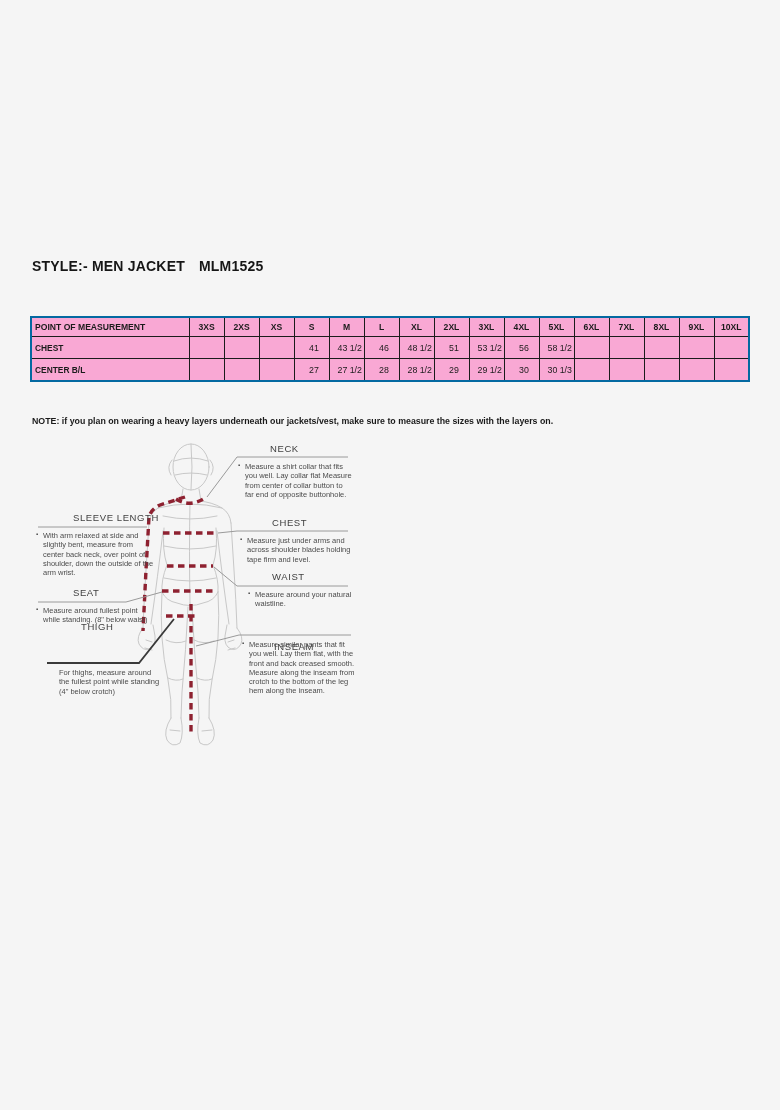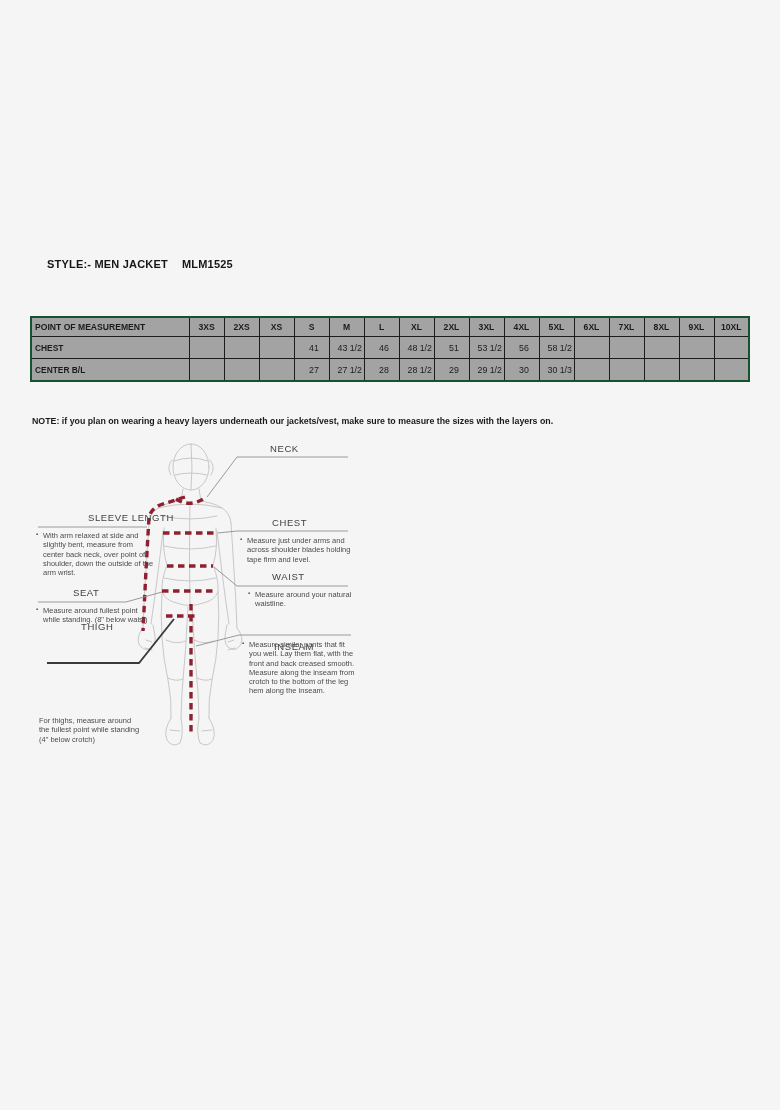--- a/index.html
+++ b/index.html
@@ -1,26 +1,26 @@
 <!DOCTYPE html>
 <html><head>
 <meta charset="utf-8">
 <style>
   html,body{margin:0;padding:0;background:#e9e9e9;}
   .page{position:relative;width:780px;height:1110px;background:#f5f5f5;overflow:hidden;
         font-family:"Liberation Sans",sans-serif;color:#1b1b1b;}
 
   
-  .style-line{position:absolute;left:47px;top:258px;font-size:11px;font-weight:bold;
+  .style-line{position:absolute;left:32px;top:258px;font-size:14px;font-weight:bold;
               letter-spacing:0.2px;color:#161616;}
   .style-line .code{margin-left:14px;}
 
   
   .size-table{position:absolute;left:30px;top:316px;width:718px;border-collapse:collapse;
-              table-layout:fixed;border:2px solid #14532d;background:#a3a3a3;}
+              table-layout:fixed;border:2px solid #0369a1;background:#f9a8d4;}
   .size-table th,.size-table td{border:1px solid #1c1c1c;padding:0 3px;overflow:hidden;
               white-space:nowrap;}
   .size-table thead th{height:18px;font-size:8.6px;font-weight:bold;text-align:center;}
   .size-table thead th.pom{text-align:left;}
   .size-table tbody th{height:21px;font-size:8.4px;font-weight:bold;text-align:left;}
   .size-table tbody td{height:21px;font-size:8.8px;font-weight:normal;text-align:center;padding-left:8px;}
 
   
   .note-line{position:absolute;left:32px;top:416px;width:720px;font-size:8.8px;
              font-weight:bold;color:#1a1a1a;}
@@ -33,23 +33,23 @@
   .guide-text.bulleted{padding-left:7px;}
   .guide-text.bulleted::before{content:"\25AA";position:absolute;left:0;top:0;
                font-size:6px;color:#4c4c4c;}
 
   
   .pos-neck-t{left:238px;top:443px;}    .pos-neck-x{left:238px;top:462px;width:108px;}
   .pos-chest-t{left:240px;top:517px;}   .pos-chest-x{left:240px;top:536px;width:108px;}
   .pos-waist-t{left:240px;top:571px;}   .pos-waist-x{left:248px;top:590px;width:108px;}
   .pos-inseam-t{left:242px;top:620px;margin-top:21px;}  .pos-inseam-x{left:242px;top:640px;width:106px;}
   
-  .pos-sleeve-t{left:56px;top:512px;text-align:right;}   .pos-sleeve-x{left:36px;top:531px;width:112px;}
+  .pos-sleeve-t{left:41px;top:512px;text-align:right;}   .pos-sleeve-x{left:36px;top:531px;width:112px;}
   .pos-seat-t{left:41px;top:587px;text-align:center;}     .pos-seat-x{left:36px;top:606px;width:106px;}
-  .pos-thigh-t{left:49px;top:621px;}    .pos-thigh-x{left:39px;top:668px;width:104px;margin-top:48px;}
+  .pos-thigh-t{left:49px;top:621px;}    .pos-thigh-x{left:59px;top:668px;width:104px;}
 </style>
 </head>
 <body>
 
 <div class="page">
 
   <div class="style-line">
     <span>STYLE:- MEN JACKET</span><span class="code">MLM1525</span>
   </div>
 
@@ -201,20 +201,21 @@
       <path d="M 218,533 L 237,531 L 348,531"></path>
       <path d="M 214,567 L 237,586 L 348,586"></path>
       <path d="M 196,646 L 239,635 L 351,635"></path>
       <path d="M 38,527 L 147,527"></path>
       <path d="M 38,602 L 126,602 L 162,592"></path>
     </g>
     <path d="M 47,663 L 139,663 L 174,619" stroke="#3a3a3a" stroke-width="1.8" fill="none"></path>
   </svg>
 
   <div class="guide-title pos-neck-t">NECK</div>
+  <div class="guide-text bulleted pos-neck-x">Measure a shirt collar that fits you well. Lay collar flat Measure from center of collar button to far end of opposite buttonhole.</div>
 
   <div class="guide-title pos-chest-t">CHEST</div>
   <div class="guide-text bulleted pos-chest-x">Measure just under arms and across shoulder blades holding tape firm and level.</div>
 
   <div class="guide-title pos-waist-t">WAIST</div>
   <div class="guide-text bulleted pos-waist-x">Measure around your natural waistline.</div>
 
   <div class="guide-title pos-inseam-t">INSEAM</div>
   <div class="guide-text bulleted pos-inseam-x">Measure similar pants that fit you well. Lay them flat, with the front and back creased smooth. Measure along the inseam from crotch to the bottom of the leg hem along the inseam.</div>
 

